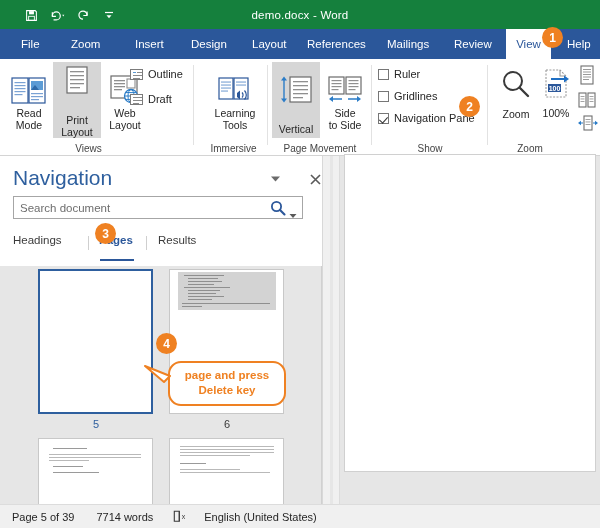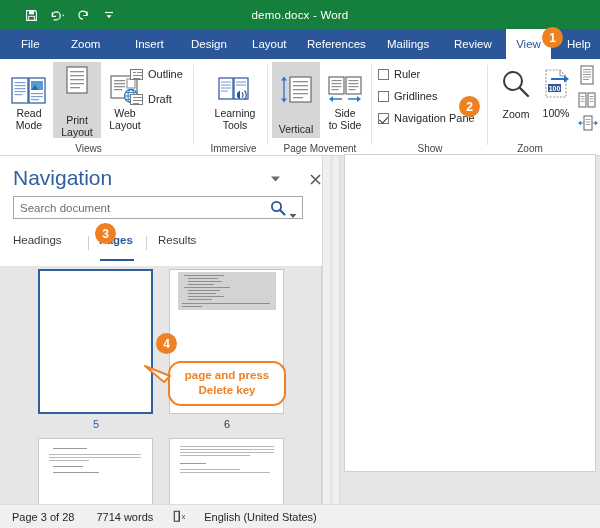--- a/index.html
+++ b/index.html
@@ -562,21 +562,21 @@
       <div class="pane-divider"></div>
     </div>
 
     <div class="docarea">
       <div class="doc-vscroll-track"></div>
       <div class="page"></div>
     </div>
   </div>
 
   <div class="statusbar">
-    <span class="status-item" style="margin-left:12px;">Page 3 of 28</span>
+    <span class="status-item" style="margin-left:12px;">Page 5 of 39</span>
     <span class="status-item" style="margin-left:22px;">7714 words</span>
     <span style="margin-left:20px; display:flex; align-items:center;">
       <svg width="15" height="13" viewBox="0 0 15 13">
           <path d="M1.3 1.3 h5 v10 h-5z" fill="none" stroke="#3a3a3a" stroke-width="1.1"></path>
           <path d="M6.3 1.3 v10" stroke="#3a3a3a" stroke-width="1.1"></path>
           <text x="10.5" y="9" font-size="7" fill="#3a3a3a" text-anchor="middle" font-family="Liberation Sans, sans-serif">x</text>
         </svg>
     </span>
     <span class="status-item" style="margin-left:16px;">English (United States)</span>
   </div>

